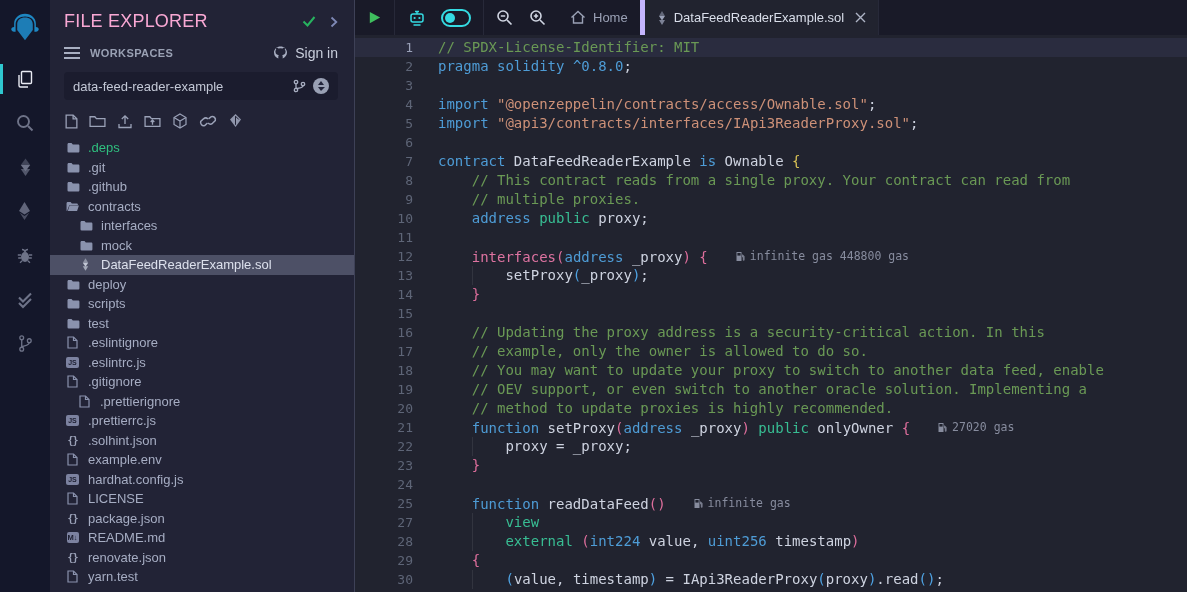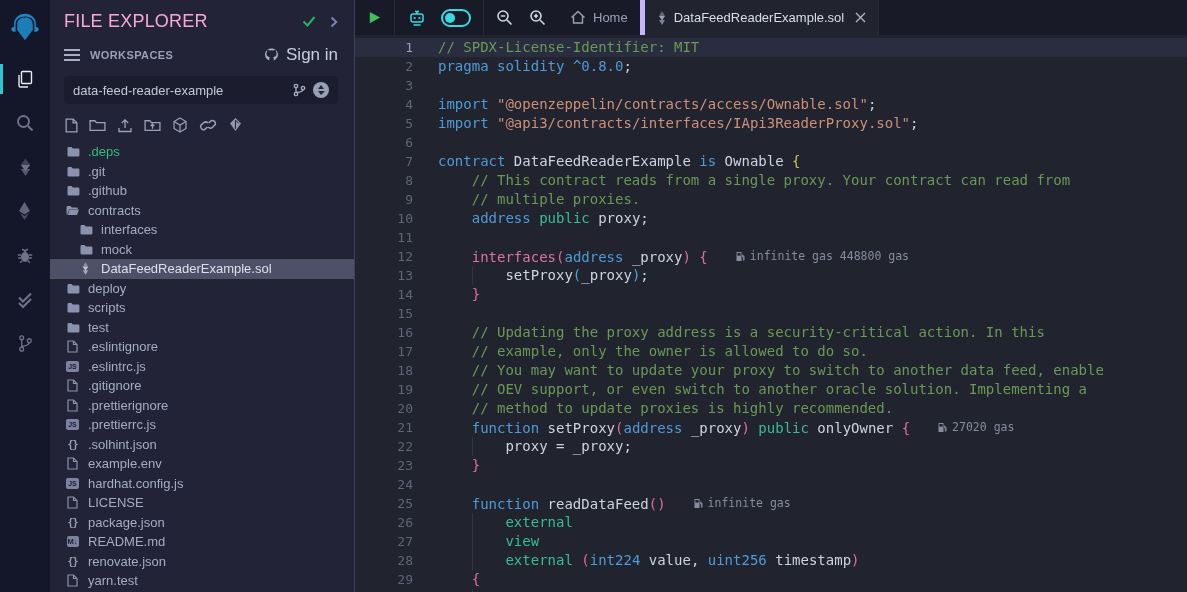--- a/index.html
+++ b/index.html
@@ -15,21 +15,21 @@
   .aicon{display:inline-flex;}
 
   
   .sidepanel{width:305px;flex:none;background:#222336;border-right:1px solid #3E4157;display:flex;flex-direction:column;color:#A6ADC3;box-sizing:border-box;}
   .fx-header{display:flex;align-items:center;justify-content:space-between;padding:11px 16px 6px 14px;}
   .fx-title{font-size:18px;font-weight:400;color:#f9a8d4;letter-spacing:.2px;}
   .fx-header-icons{display:flex;align-items:center;gap:14px;}
   .ws-row{display:flex;align-items:center;justify-content:space-between;padding:7px 16px 4px 14px;}
   .ws-left{display:flex;align-items:center;gap:10px;}
   .ws-label{font-size:11px;letter-spacing:.4px;color:#9AA1B4;font-weight:600;}
-  .signin{display:flex;align-items:center;gap:6px;font-size:17px;color:#C9CEDC;cursor:pointer;}
+  .signin{display:flex;align-items:center;gap:6px;font-size:14px;color:#C9CEDC;cursor:pointer;}
   .ws-select{margin:7px 16px 0 14px;height:28px;background:#1B1C2E;border-radius:4px;display:flex;align-items:center;padding:0 9px;justify-content:space-between;cursor:pointer;}
   .ws-name{font-size:13px;color:#C3C8D6;}
   .ws-select-icons{display:flex;align-items:center;gap:7px;}
   .sortcirc{width:16px;height:16px;border-radius:50%;background:#99A0B4;display:inline-flex;align-items:center;justify-content:center;}
   .fx-toolbar{display:flex;align-items:center;gap:11px;padding:13px 16px 4px 15px;color:#9BA2B8;}
   .fx-toolbar .ticon{display:inline-flex;cursor:pointer;}
 
   
   .tree{margin-top:5px;font-size:13px;flex:1;overflow:hidden;}
   .trow{display:flex;align-items:center;height:19.5px;cursor:pointer;white-space:nowrap;}
@@ -343,21 +343,21 @@
         </div>
         <div class="trow" style="padding-left: 15px;">
           <span class="ficon">
             <svg width="11" height="13" viewBox="0 0 11 13">
               <path d="M1 1h5.5L10 4.5V12H1z" fill="none" stroke="currentColor" stroke-width="1.2"></path>
               <path d="M6.5 1v3.5H10" fill="none" stroke="currentColor" stroke-width="1.2"></path>
             </svg>
           </span>
           <span class="flabel">.gitignore</span>
         </div>
-        <div class="trow" style="padding-left: 15px;">
+        <div class="trow" style="padding-left: 27px;">
           <span class="ficon">
             <svg width="11" height="13" viewBox="0 0 11 13">
               <path d="M1 1h5.5L10 4.5V12H1z" fill="none" stroke="currentColor" stroke-width="1.2"></path>
               <path d="M6.5 1v3.5H10" fill="none" stroke="currentColor" stroke-width="1.2"></path>
             </svg>
           </span>
           <span class="flabel">.prettierignore</span>
         </div>
         <div class="trow" style="padding-left: 15px;">
           <span class="ficon">
@@ -519,20 +519,19 @@
                   <path fill="currentColor" opacity=".85" d="M6 3.5h.8L8.6 5.3v3.5a.9.9 0 0 1-1.8 0V6.3H6z"></path>
                 </svg></span><span>27020 gas</span></span></span></div>
         <div class="cl"><span class="ln">22</span><span class="ct"><span class="guide"></span><span class="pl">        proxy = _proxy;</span></span></div>
         <div class="cl"><span class="ln">23</span><span class="ct"><span class="pl">    </span><span class="b2">}</span></span></div>
         <div class="cl"><span class="ln">24</span><span class="ct"></span></div>
         <div class="cl"><span class="ln">25</span><span class="ct"><span class="pl">    </span><span class="kw">function</span><span class="pl"> readDataFeed</span><span class="b2">()</span><span class="gas"><span style="display:inline-flex;"><svg width="9" height="11" viewBox="0 0 9 11">
                   <path fill="currentColor" d="M.5 1h5v9h-5z"></path>
                   <rect x="1.4" y="2" width="3.2" height="2.6" fill="#21232F"></rect>
                   <path fill="currentColor" opacity=".85" d="M6 3.5h.8L8.6 5.3v3.5a.9.9 0 0 1-1.8 0V6.3H6z"></path>
                 </svg></span><span>infinite gas</span></span></span></div>
-        <div class="cl"><span class="ln">26</span><span class="ct"><span class="guide"></span><span class="pl">        </span><span class="mod">external</span></span></div>
         <div class="cl"><span class="ln">27</span><span class="ct"><span class="guide"></span><span class="pl">        </span><span class="mod">view</span></span></div>
         <div class="cl"><span class="ln">28</span><span class="ct"><span class="guide"></span><span class="pl">        </span><span class="mod">external</span><span class="pl"> </span><span class="b2">(</span><span class="kw">int224</span><span class="pl"> value, </span><span class="kw">uint256</span><span class="pl"> timestamp</span><span class="b2">)</span></span></div>
         <div class="cl"><span class="ln">29</span><span class="ct"><span class="pl">    </span><span class="b2">{</span></span></div>
         <div class="cl"><span class="ln">30</span><span class="ct"><span class="guide"></span><span class="pl">        </span><span class="b3">(</span><span class="pl">value, timestamp</span><span class="b3">)</span><span class="pl"> = IApi3ReaderProxy</span><span class="b3">(</span><span class="pl">proxy</span><span class="b3">)</span><span class="pl">.read</span><span class="b3">()</span><span class="pl">;</span></span></div>
       </div>
   </div>
 </div>
 
 </body></html>

